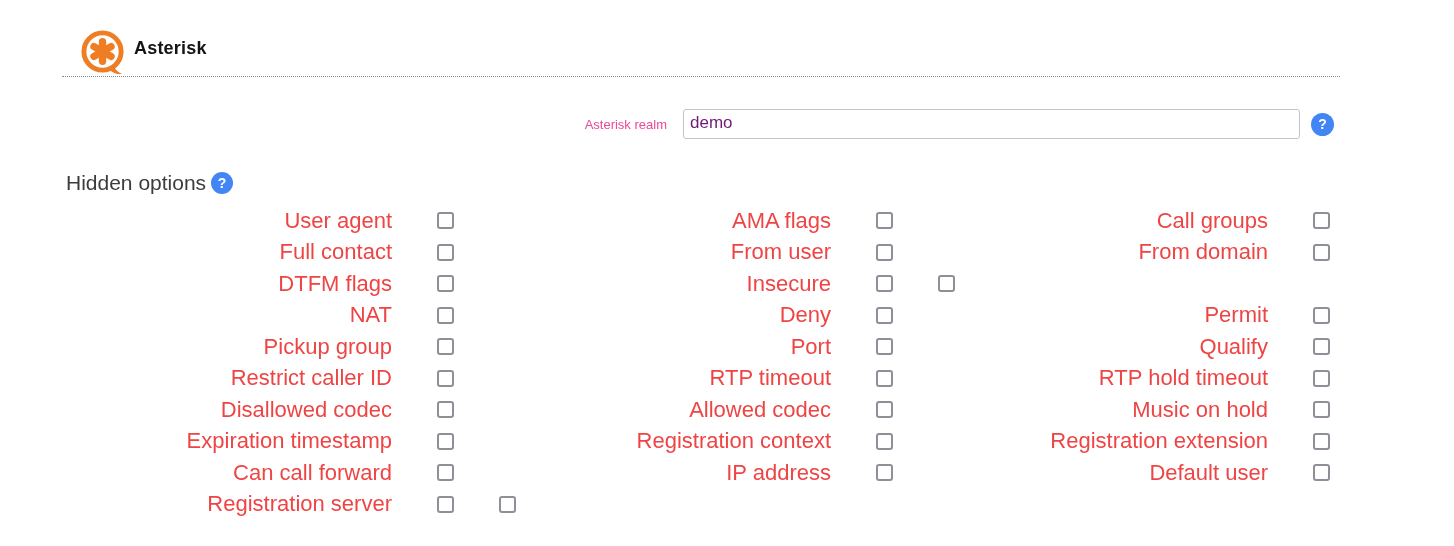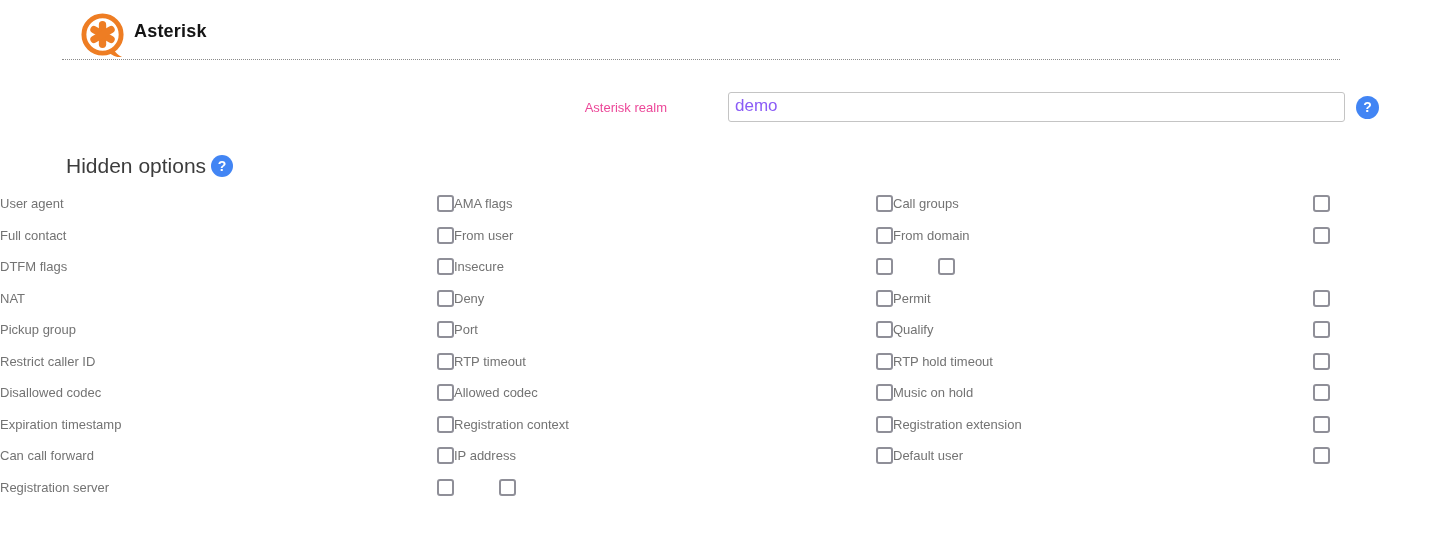--- a/index.html
+++ b/index.html
@@ -5,21 +5,21 @@
   * { box-sizing: border-box; margin: 0; padding: 0; }
   html, body {
     width: 1454px; height: 546px;
     background: #ffffff;
     font-family: "Liberation Sans", sans-serif;
     color: #3a3a3a;
     overflow: hidden;
   }
   .header {
     margin: 0 114px 0 62px;
-    padding: 12px 0 0 18px;
+    padding: 29px 0 0 18px;
     display: flex;
     align-items: center;
     gap: 7px;
     border-bottom: 1px dotted #8b8b8b;
   }
   .logo { width: 47px; height: 47px; display: inline-block; }
   .page-title {
     font-size: 18px;
     font-weight: bold;
     color: #141414;
@@ -33,28 +33,27 @@
     align-items: center;
   }
   .realm-label {
     width: 683px;
     text-align: right;
     padding-right: 16px;
     font-size: 13px;
     color: #ec4899;
   }
   .realm-input {
-    margin-left: 45px;
     width: 617px;
     height: 30px;
     border: 1px solid #c4c4c4;
     border-radius: 3px;
     font-family: "Liberation Sans", sans-serif;
     font-size: 17px;
-    color: #8b5cf6;
+    color: #701a75;
     padding: 2px 6px 4px 6px;
     outline: none;
   }
   .help-icon {
     width: 23px; height: 23px;
     border-radius: 50%;
     background: #4285f4;
     color: #ffffff;
     font-size: 14px;
     font-weight: bold;
@@ -84,23 +83,23 @@
   .cb-col:nth-child(1) { width: 454px; }
   .cb-col:nth-child(2) { width: 439px; }
   .cb-col:nth-child(3) { width: 437px; }
   .cb-cell {
     height: 31.5px;
     display: flex;
     align-items: center;
   }
   .cb-label {
     flex: 1;
-    text-align: left;
-    font-size: 13px;
-    color: #737373;
+    text-align: right;
+    font-size: 22px;
+    color: #ef4444;
     white-space: nowrap;
   }
   .cb-box {
     appearance: none;
     -webkit-appearance: none;
     margin-left: 45px;
     width: 17px; height: 17px;
     border: 2px solid #8f8f98;
     border-radius: 3px;
     background: #ffffff;

